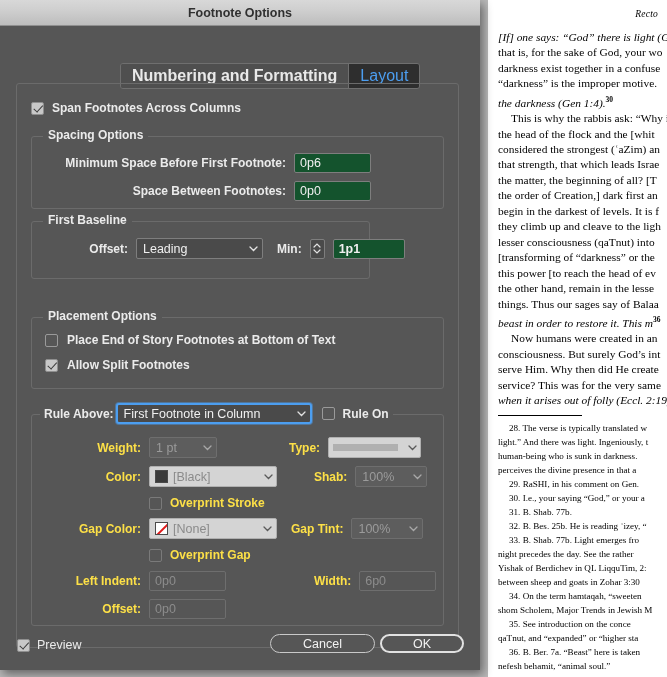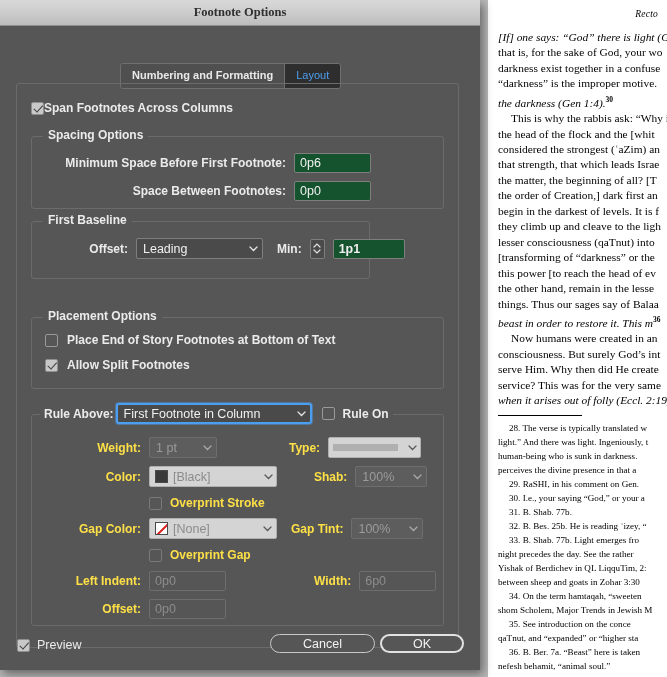--- a/index.html
+++ b/index.html
@@ -43,33 +43,32 @@
     box-shadow:3px 4px 9px rgba(0,0,0,.45);
     overflow:hidden;
   }
   #titlebar{
     height:26px;width:100%;
     background:linear-gradient(to bottom,#d8d8d8 0%,#cfcfcf 40%,#bdbdbd 100%);
     border-bottom:1px solid #8f8f8f;
     display:flex;align-items:center;justify-content:center;
     color:#303030;font-size:12.5px;font-weight:bold;
     box-sizing:border-box;
-    font-family:Liberation Serif, serif;
   }
   #dialog-body{
     position:relative;height:644px;
   }
 
   
   #tabs{
     position:absolute;left:120px;top:37px;display:flex;
     border:1px solid #6f6f6f;border-radius:3px;overflow:hidden;
   }
   .tab{
-    font-size:11px;font-weight:bold;padding:5px 11px 6px 11px;
+    font-size:16px;font-weight:bold;padding:5px 11px 6px 11px;
     color:#e9e9e9;background:#4f4f4f;cursor:default;
     border-right:1px solid #6f6f6f;line-height:13px;
   }
   .tab:last-child{border-right:none;}
   .tab.active{background:#2e2e2e;color:#4c9ef0;font-weight:normal;}
 
   
   #main-panel{
     position:absolute;left:16px;top:57px;width:443px;height:565px;
     border:1px solid #6b6b6b;border-radius:3px;box-sizing:border-box;
@@ -249,21 +248,21 @@
 
     <div id="tabs">
       <div class="tab">Numbering and Formatting</div>
       <div class="tab active">Layout</div>
     </div>
 
     <div id="main-panel">
       <div class="gbox"></div>
     </div>
 
-    <div class="row" style="position:absolute;left:31px;top:75px;">
+    <div class="row" style="position:absolute;left:31px;top:75px;gap:8px;">
       <span class="cb on"></span>
       <span class="lbl">Span Footnotes Across Columns</span>
     </div>
 
     <div class="group" style="left:31px;top:110px;width:413px;height:73px;">
       <div class="gbox"></div>
       <div class="glegend">Spacing Options</div>
 
       <div class="row" style="position:absolute;left:7px;top:17px;width:333px;justify-content:flex-end;gap:8px;">
         <span class="lbl">Minimum Space Before First Footnote:</span>

